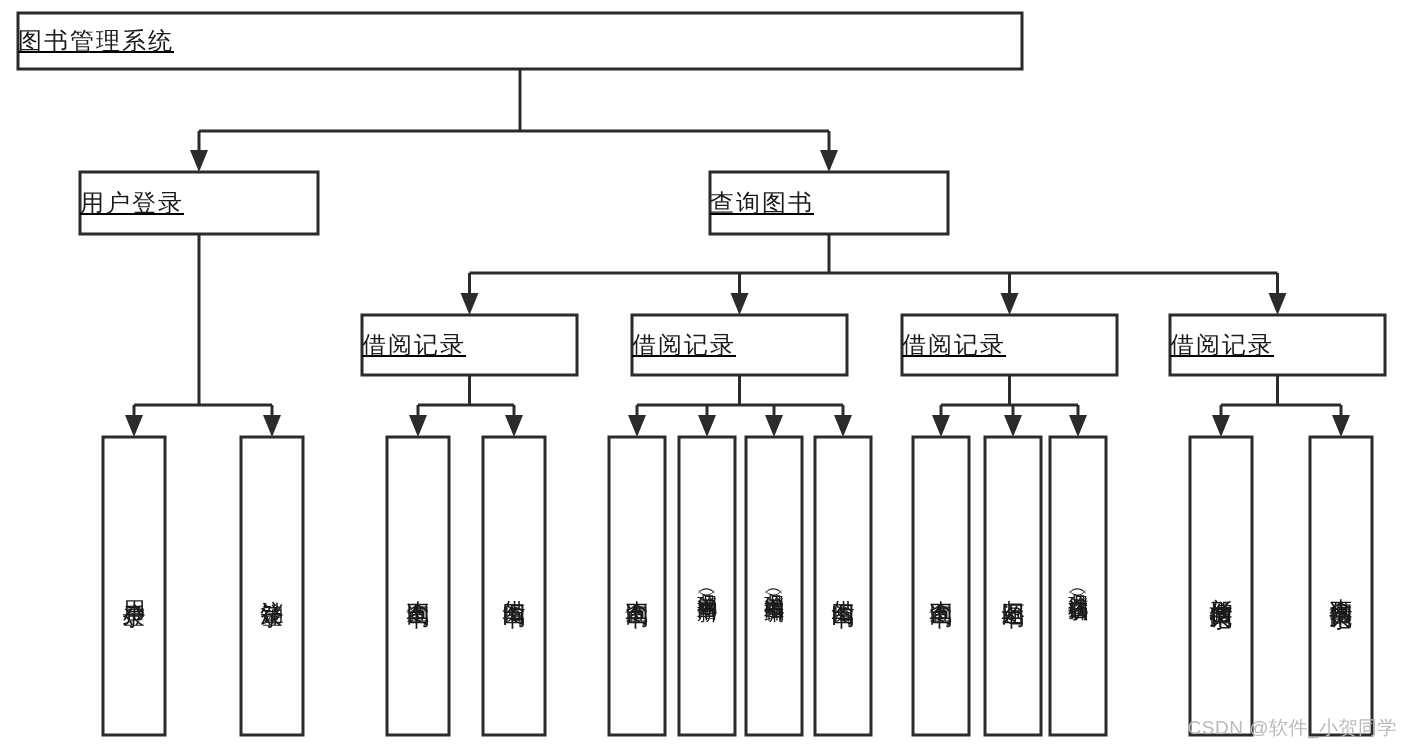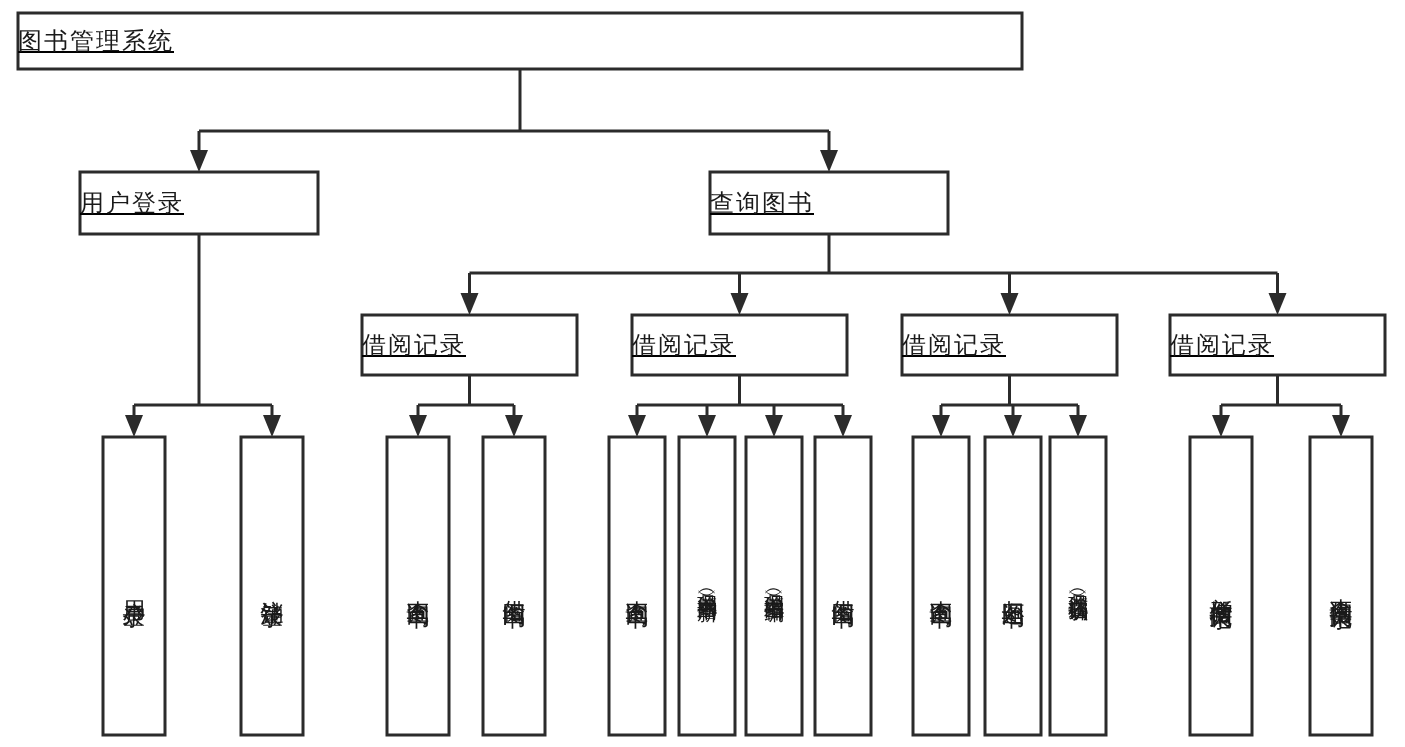--- a/index.html
+++ b/index.html
@@ -225,13 +225,14 @@
         <span class="vlabel-text" style="font-size: 20px; letter-spacing: -1px; max-height: 288px;">确认归还（管理员）</span>
       </div>
       <div class="vlabel-wrap" style="left: 1190px; top: 437px; width: 62px; height: 298px;">
         <span class="vlabel-text" style="max-height: 288px;">新增借阅记录</span>
       </div>
       <div class="vlabel-wrap" style="left: 1310px; top: 437px; width: 62px; height: 298px;">
         <span class="vlabel-text" style="max-height: 288px;">查询借阅记录</span>
       </div>
     </div>
 
+  <div id="watermark">CSDN @软件_小贺同学</div>
 </div>
 
 </body></html>

